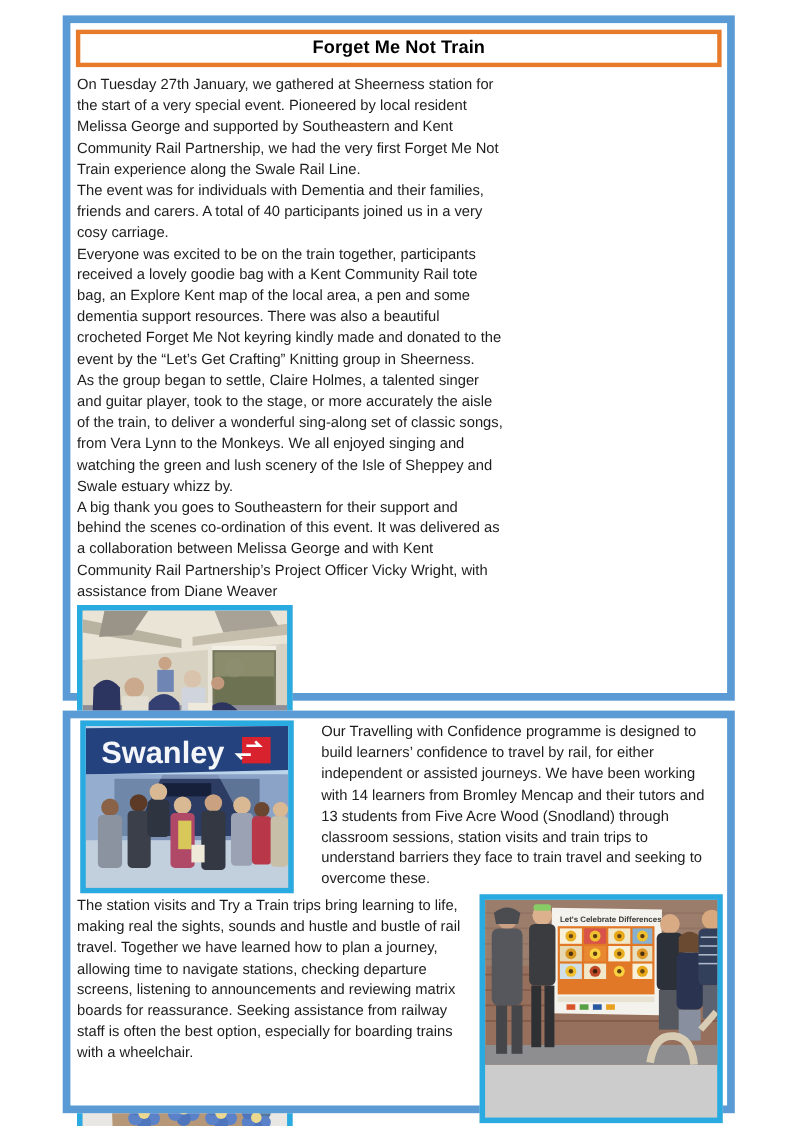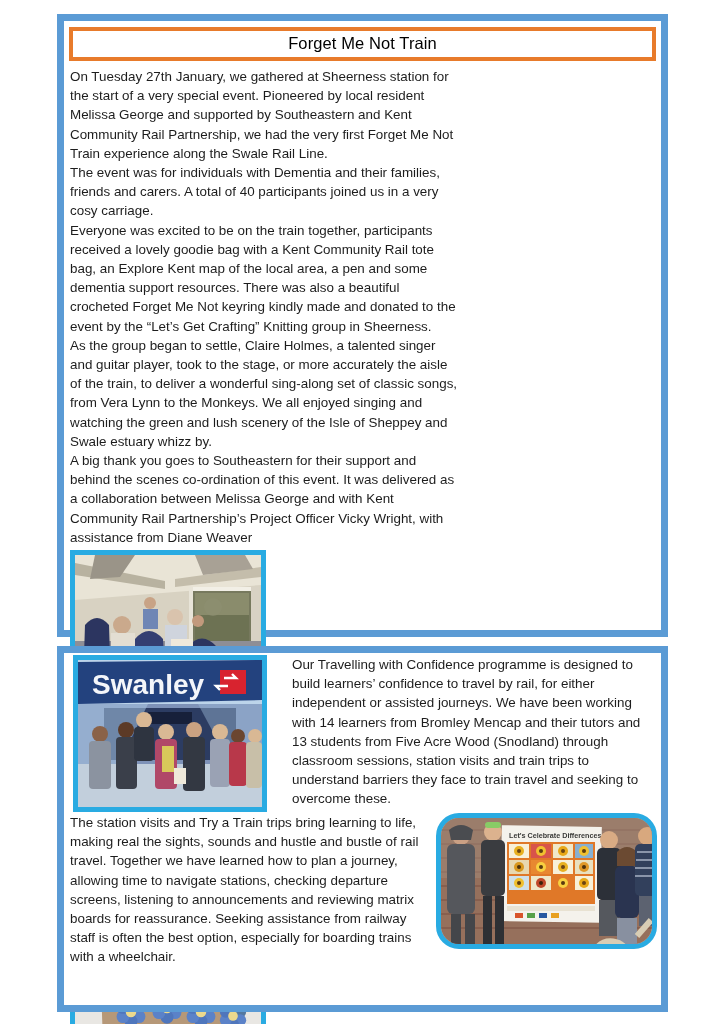--- a/index.html
+++ b/index.html
@@ -7,39 +7,39 @@
     font-family: "Liberation Sans", sans-serif; color: #1d1d1d; }
   .page { position: relative; width: 722px; height: 1024px; background: #fff; }
 
   .section { position: absolute; left: 57px; width: 611px; border: 7px solid #5B9BD5;
     background: #fff; }
   .section1 { top: 14px; height: 623px; }
   .section2 { top: 646px; height: 366px; }
 
   .titlebox { margin: 6px 5px 4px 5px; border: 4px solid #E87B2B; background: #fff;
     text-align: center; padding: 3px 4px 4px 4px; }
-  .titlebox h2 { font-size: 16.5px; font-weight: normal; color: #000; letter-spacing: .1px; }
+  .titlebox h2 { font-size: 16.5px; font-weight: bold; color: #000; letter-spacing: .1px; }
 
   .s1-content { display: flex; padding: 2px 4px 0 6px; flex-direction: column; }
   .s1-text { width: 396px; padding-right: 6px; }
   p.body { font-size: 13.4px; line-height: 19.2px; color: #1d1d1d; }
 
   .photo { border: 5px solid #29ABE2; background: #ccc; overflow: hidden; }
   .photo svg { display: block; }
   .s1-photos { display: flex; flex-direction: column; margin-top: 3px; }
   .ph1 { width: 196px; height: 141px; }
   .ph2 { width: 196px; height: 152px; margin-top: 6px; }
   .ph3 { width: 196px; height: 252px; margin-top: 8px; }
 
   .s2-row1 { display: flex; padding: 2px 4px 0 9px; }
   .ph4 { width: 194px; height: 157px; flex: none; }
   .s2-p1 { padding-left: 25px; font-size: 13.4px; }
   .s2-row2 { display: flex; padding: 1px 4px 0 6px; }
   .s2-p2 { width: 372px; padding-right: 4px; }
-  .ph5 { width: 225px; height: 136px; margin-left: 2px; border-radius: 23px; }
+  .ph5 { width: 225px; height: 208px; margin-left: 2px; }
 </style>
 </head>
 <body>
 
 <div class="page">
 
   <div class="section section1">
     <div class="titlebox">
       <h2>Forget Me Not Train</h2>
     </div>

